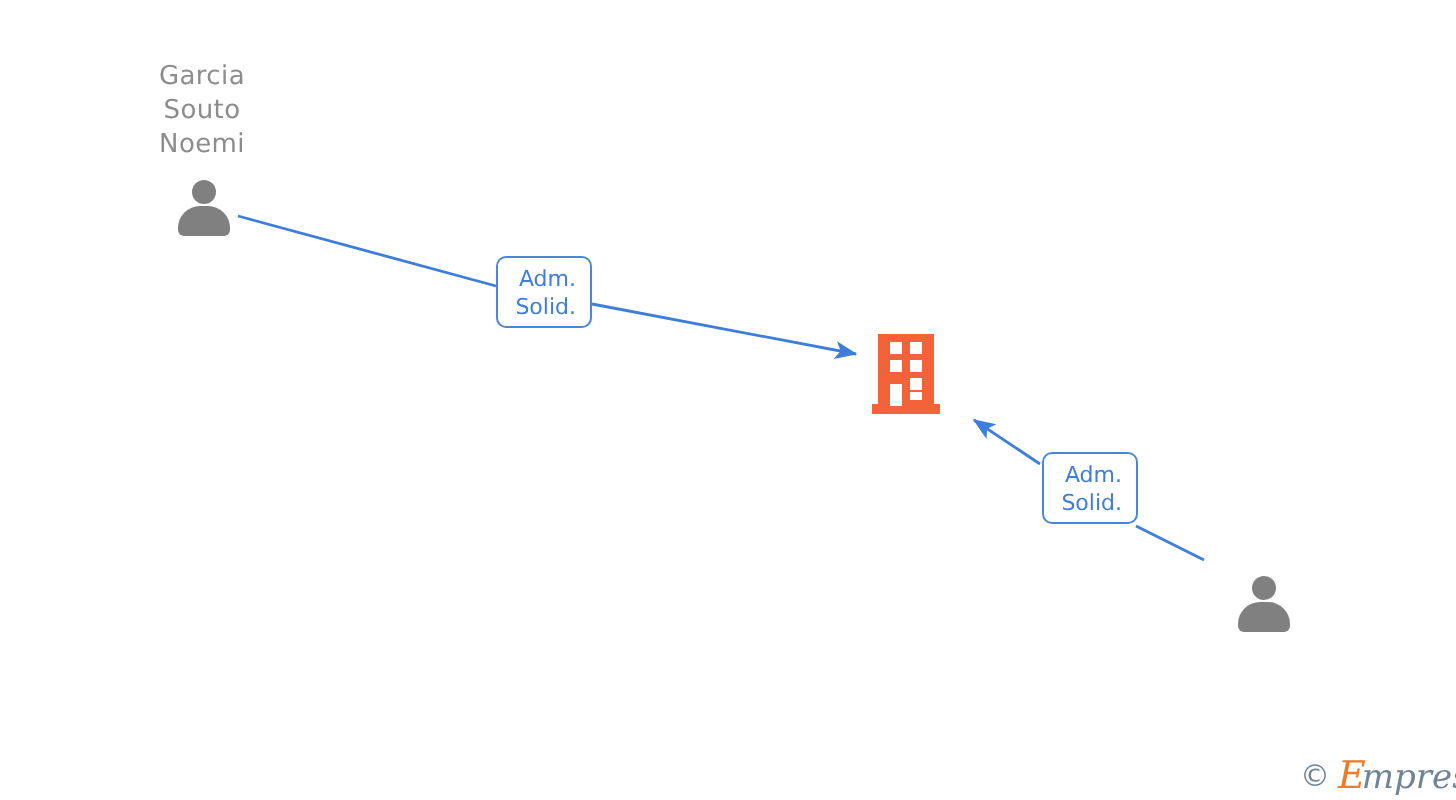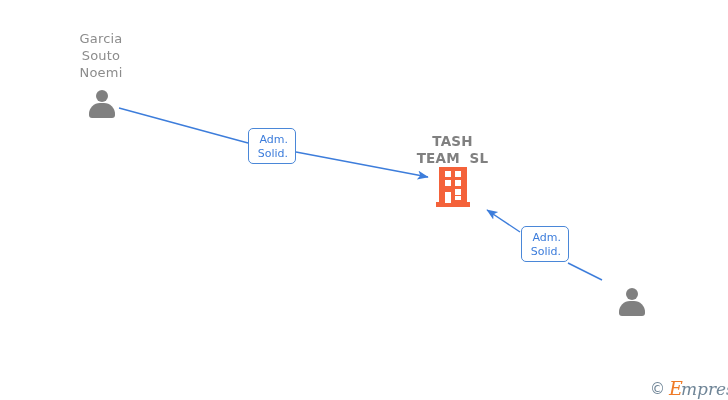--- a/index.html
+++ b/index.html
@@ -168,22 +168,20 @@
 Souto
 Noemi</div>
   <div class="person-icon" style="left:87px; top:90px;">
     <div class="head"></div>
     <div class="body"></div>
   </div>
 
   <div class="edge-chip" style="left:248px; top:128px; width:48px; height:36px;">Adm.
 Solid.</div>
 
-  <div class="node-label company-label" style="left:395px; top:133px; width:115px;">TASH
-TEAM  SL</div>
   <div class="company-icon" style="left:436px; top:167px;">
     <div class="tower"></div>
     <div class="base"></div>
     <div class="win" style="left:9px;  top:4px;"></div>
     <div class="win" style="left:19px; top:4px;"></div>
     <div class="win" style="left:9px;  top:13px;"></div>
     <div class="win" style="left:19px; top:13px;"></div>
     <div class="win" style="left:19px; top:22px;"></div>
     <div class="win" style="left:19px; top:29px; height:4px;"></div>
     <div class="door"></div>

